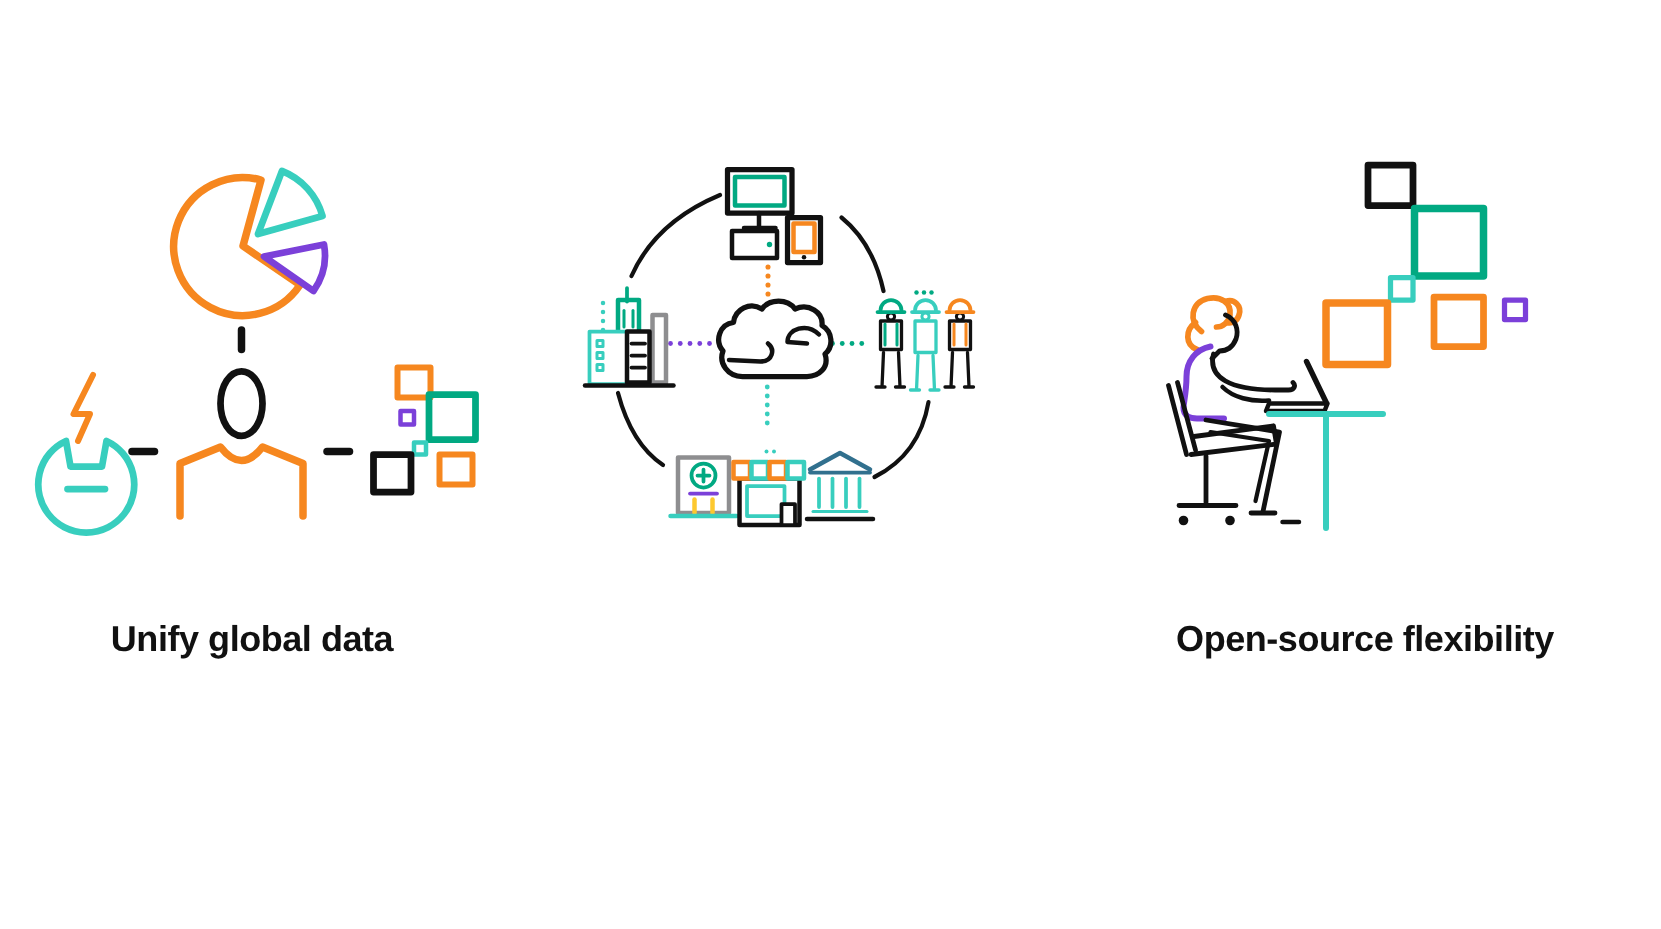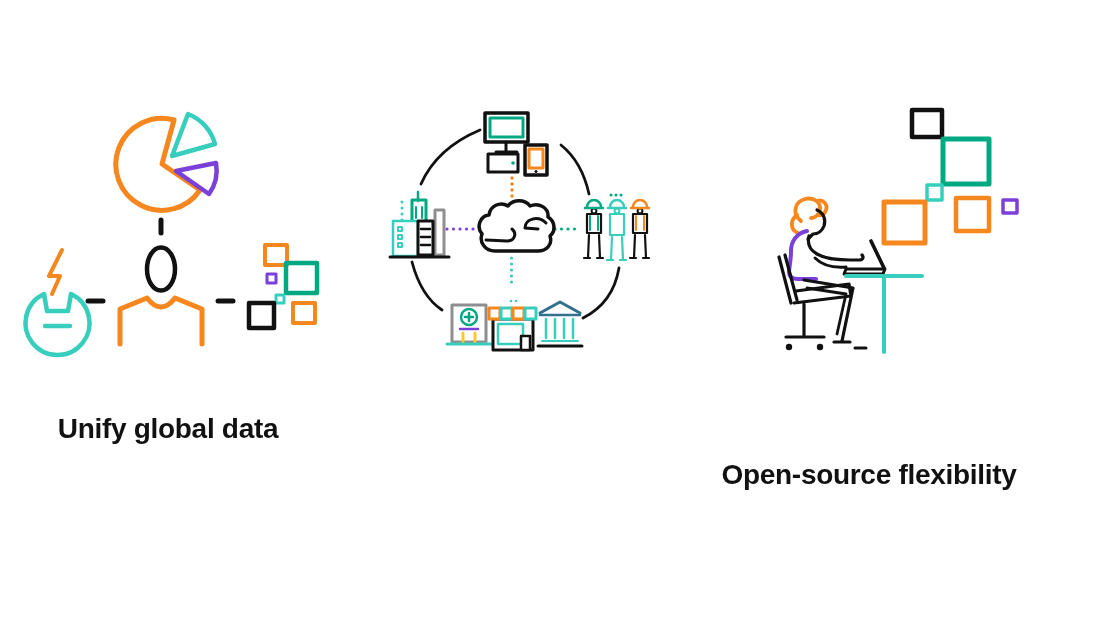--- a/index.html
+++ b/index.html
@@ -10,27 +10,27 @@
     font-family:"Liberation Sans",sans-serif;
   }
   .stage{position:absolute;inset:0;}
   svg{position:absolute;overflow:visible;}
   #illo1{left:0;top:100px;}
   #illo2{left:385px;top:100px;}
   #illo3{left:760px;top:100px;}
   .caption{
     position:absolute;top:413px;
     text-align:center;
-    font-weight:700;font-size:28px;letter-spacing:-0.3px;
+    font-weight:700;font-size:24px;letter-spacing:-0.3px;
     color:var(--ink,#111);
     white-space:nowrap;
   }
   #cap1{left:0;width:336px;}
   #cap2{left:375px;width:280px;}
-  #cap3{left:672px;width:394px;margin-top:46px;}
+  #cap3{left:713px;width:394px;}
   
   path,rect,ellipse,circle,line,polyline{fill:none;stroke-linecap:round;stroke-linejoin:round;}
   .s-o{stroke:var(--orange);} .s-t{stroke:var(--teal);} .s-g{stroke:var(--green);}
   .s-p{stroke:var(--purple);} .s-k{stroke:var(--ink);} .s-gr{stroke:var(--gray);}
   .s-sl{stroke:var(--slate);} .s-y{stroke:var(--yellow);}
   .d-o{fill:var(--orange);stroke:none;} .d-t{fill:var(--teal);stroke:none;}
   .d-g{fill:var(--green);stroke:none;} .d-p{fill:var(--purple);stroke:none;}
   .d-k{fill:var(--ink);stroke:none;}
   .fw{fill:#fff;}
 </style>

